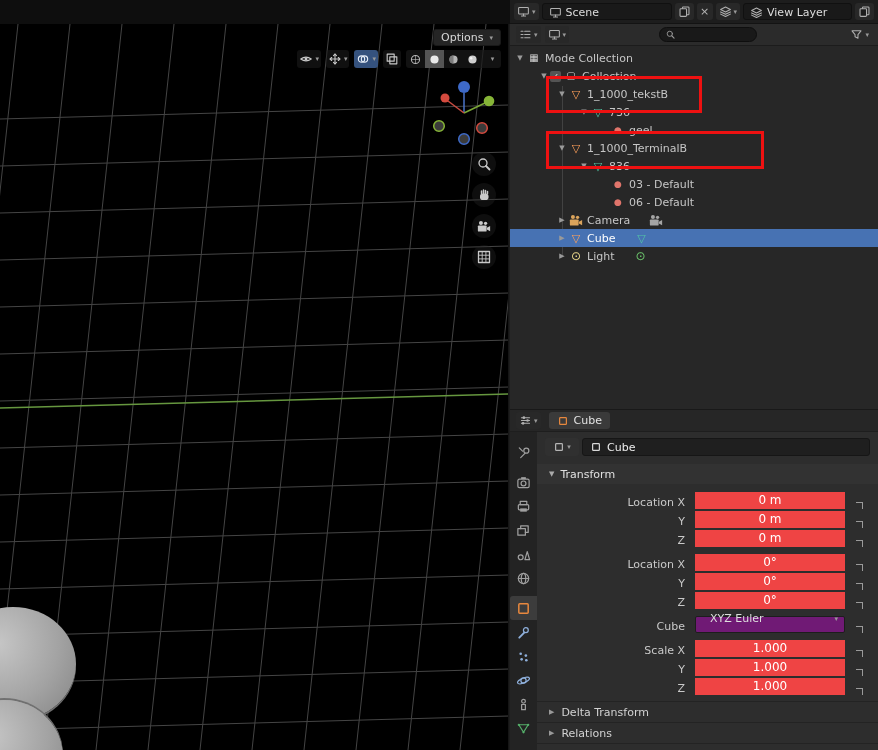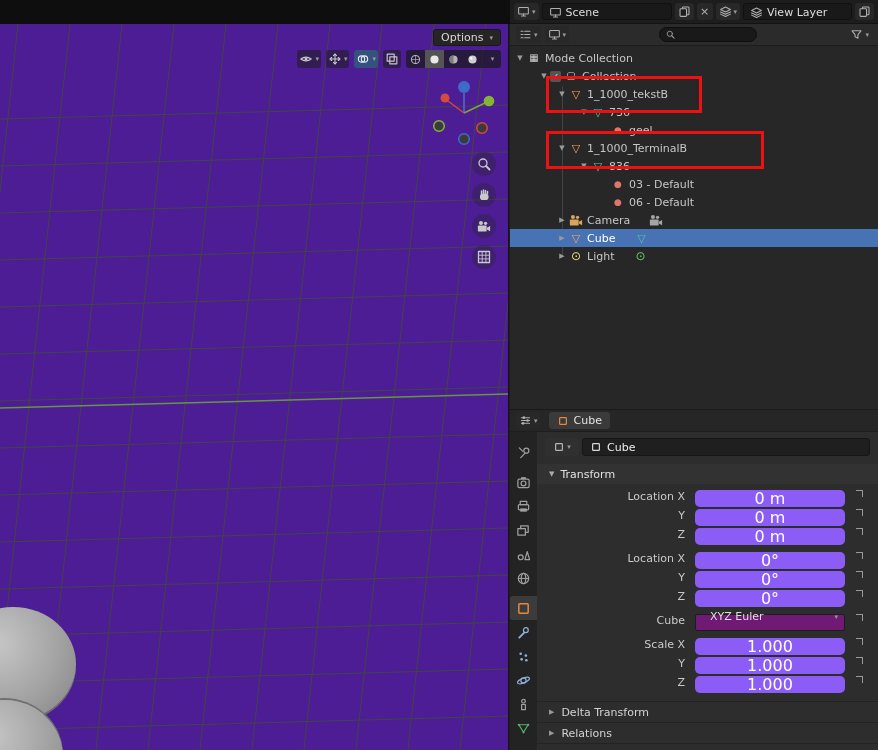--- a/index.html
+++ b/index.html
@@ -12,21 +12,21 @@
 
 .top-left-strip{position:absolute;left:0;top:0;width:510px;height:24px;background:#0e0e0e}
 .topbar{position:absolute;left:510px;top:0;width:368px;height:24px;background:#1d1d1d;display:flex;align-items:center;padding:0 4px;gap:3px;border-bottom:1px solid #131313}
 .tb-btn{display:flex;align-items:center;justify-content:center;height:17px;padding:0 3px;background:#282828;border-radius:3px;cursor:pointer}
 .tb-chip{display:flex;align-items:flex-end;gap:4px;height:17px;padding:0 6px;background:#191919;border:1px solid #101010;border-radius:3px;color:#dcdcdc;overflow:hidden;white-space:nowrap}
 .tb-chip.scene{width:130px}
 .tb-chip.vlayer{flex:1}
 .tb-x{color:#b5b5b5;font-size:11px;width:16px;height:17px;display:flex;align-items:center;justify-content:center;background:#282828;border-radius:3px;cursor:pointer}
 
 
-.viewport{position:absolute;left:0;top:24px;width:509px;height:726px;background:#4c1d95;border-right:1px solid #151515;overflow:hidden}
+.viewport{position:absolute;left:0;top:24px;width:509px;height:726px;background:#000000;border-right:1px solid #151515;overflow:hidden}
 .vp-grid{position:absolute;left:0;top:0}
 .vp-options{position:absolute;top:5px;right:7px;height:17px;display:flex;align-items:center;gap:4px;background:#252525;border:1px solid #191919;border-radius:3px;padding:0 7px;color:#d8d8d8;cursor:pointer}
 .vp-shading{position:absolute;top:26px;right:7px;display:flex;align-items:center;gap:5px}
 .vp-toggle{display:flex;align-items:center;height:18px;padding:0 2px;border-radius:3px;background:rgba(30,30,30,.55);cursor:pointer}
 .vp-toggle.active{background:#35527e}
 .seg{display:flex;align-items:center;background:rgba(25,25,25,.7);border-radius:3px;overflow:hidden}
 .seg-cell{width:19px;height:18px;display:flex;align-items:center;justify-content:center;cursor:pointer}
 .seg-cell.active{background:#555}
 .vp-tools{position:absolute;left:472px;top:128px;display:flex;flex-direction:column;gap:7px}
 .vp-tool{width:24px;height:24px;display:flex;align-items:center;justify-content:center;border-radius:12px;background:rgba(40,40,40,.35);cursor:pointer}
@@ -59,24 +59,24 @@
 .tab{height:24px;display:flex;align-items:center;justify-content:center;cursor:pointer;flex:none}
 .tab.gap{margin-top:6px}
 .tab.active{background:#3c3c3c;border-radius:3px 0 0 3px}
 .pr-content{position:absolute;left:27px;top:22px;right:0;bottom:0;background:#2d2d2d;overflow:hidden}
 .name-row{margin:6px 8px 0 8px;height:18px;display:flex;gap:3px}
 .name-btn{width:34px;display:flex;align-items:center;justify-content:center;background:#303030;border-radius:3px;cursor:pointer}
 .name-field{flex:1;display:flex;align-items:center;gap:5px;background:#1f1f1f;border:1px solid #161616;border-radius:3px;padding:0 7px;color:#ececec;cursor:text}
 .panel-header{margin-top:8px;height:20px;background:#323232;display:flex;align-items:center;gap:6px;padding-left:12px;color:#e0e0e0}
 .ph-arrow{font-size:7px;color:#aaa}
 #transform-rows{padding-top:6px}
-.t-row{height:19px;display:flex;align-items:flex-start;padding-left:8px}
+.t-row{height:19px;display:flex;align-items:flex-end;padding-left:8px}
 .t-label{width:150px;text-align:right;padding-right:10px;color:#c9c9c9;white-space:nowrap}
 .t-field{width:150px;height:17px;flex:none}
-.t-field.num{background:#8b5cf6;border-radius:5px;color:#fff;text-align:center;line-height:17px;font-size:16px;cursor:ew-resize}
+.t-field.num{background:#ef4444;border-radius:0;color:#fff;text-align:center;line-height:17px;font-size:12px;cursor:ew-resize}
 .t-field.drop{background:#701a75;border:1px solid #1d1d1d;border-radius:2px;color:#dedede;display:flex;align-items:center;justify-content:space-between;padding:0 6px 12px 14px;cursor:pointer}
 .t-deco{width:28px;display:flex;align-items:center;justify-content:center}
 .deco-mark{width:7px;height:7px;border-top:1.4px solid #9a9a9a;border-right:1.4px solid #9a9a9a;cursor:pointer}
 .t-spacer{height:5px}
 .section{height:21px;border-top:1px solid #232323;display:flex;align-items:center;gap:7px;padding-left:12px;color:#d2d2d2;cursor:pointer}
 .section .ph-arrow{color:#999}
 
 
 .anno{position:absolute;border:3px solid #e11;z-index:50;pointer-events:none}
 </style>

